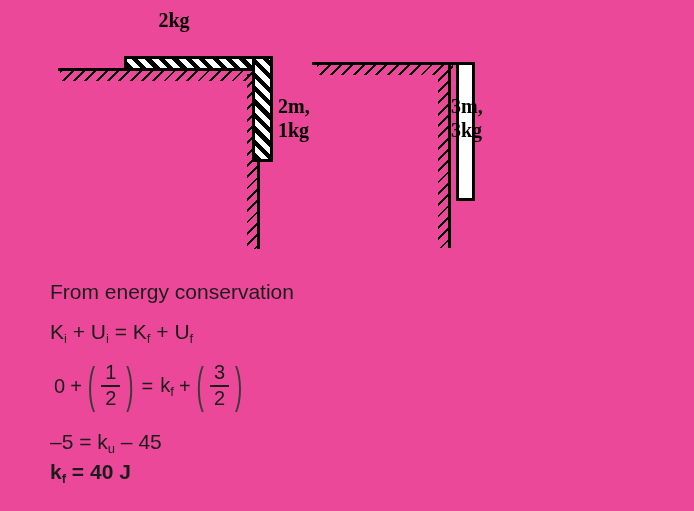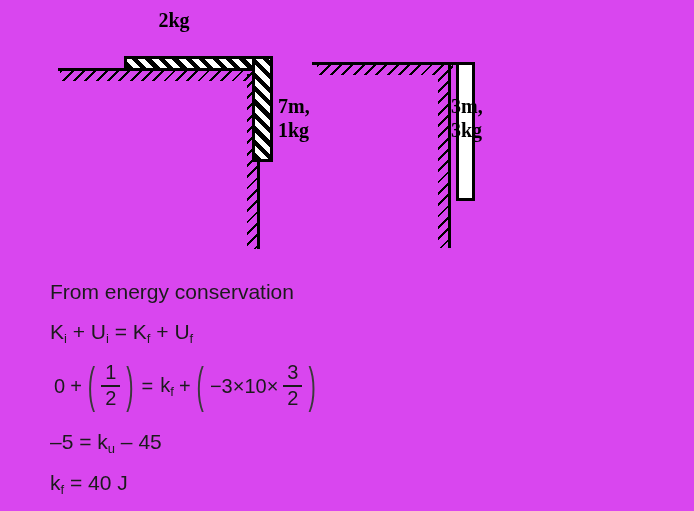--- a/index.html
+++ b/index.html
@@ -1,17 +1,17 @@
 <!DOCTYPE html>
 <html><head>
 <meta charset="utf-8">
 <style>
   html,body{margin:0;padding:0;background:#ffffff;}
   #canvas{
-    position:relative;width:694px;height:511px;background:#d946ef;overflow:hidden;
+    position:relative;width:694px;height:511px;background:#ec4899;overflow:hidden;
     font-family:"Liberation Sans",sans-serif;
   }
   *,*::before,*::after{box-sizing:border-box;}
 
   
   .abs{position:absolute;}
   .ink-line{background:#000000;}
   .tick-hatch{background:repeating-linear-gradient(135deg,#000000 0 2px,transparent 2px 8px);}
   .chain-hatch{
     border:3px solid #000000;
@@ -39,21 +39,21 @@
   #figR-wline  {left:448px;top:62px;width:3px;height:186px;}
   #figR-wticks {left:438px;top:68px;width:10px;height:180px;}
   #figR-rect   {left:456px;top:62px;width:19px;height:139px;}
   #figR-sideLabel{left:451px;top:94px;}
 
   
   .sol{color:#1b1b1b;white-space:pre;}
   #sol-l1{left:50px;top:280px;font-size:21px;}
   #sol-l2{left:50px;top:320px;font-size:21px;}
   #sol-l4{left:50px;top:430px;font-size:21px;text-align:right;}
-  #sol-l5{left:50px;top:471px;font-size:21px;}
+  #sol-l5{left:50px;top:460px;font-size:21px;font-weight:bold;}
   .sub{font-size:13px;vertical-align:-4px;}
 
   #sol-eq{
     left:54px;top:357px;height:58px;
     display:flex;align-items:center;gap:5px;font-size:20px;color:#1b1b1b;
   }
   .bigp{
     display:inline-block;transform:scaleY(2.3);transform-origin:center;
     font-size:22px;font-weight:400;color:#3a3a3a;padding:0 1px;
   }
@@ -73,21 +73,21 @@
 
   <div class="abs ink-line" id="figL-sline"></div>
   <div class="abs tick-hatch" id="figL-sticks"></div>
   <div class="abs ink-line" id="figL-wline"></div>
   <div class="abs tick-hatch" id="figL-wticks"></div>
 
   <div class="abs chain-hatch" id="figL-hbar"></div>
   <div class="abs chain-hatch" id="figL-vbar"></div>
 
   <div class="abs serif-label" id="figL-sideLabel">
-    <div>7m,</div>
+    <div>2m,</div>
     <div>1kg</div>
   </div>
 
   <div class="abs ink-line" id="figR-sline"></div>
   <div class="abs tick-hatch" id="figR-sticks"></div>
   <div class="abs ink-line" id="figR-wline"></div>
   <div class="abs tick-hatch" id="figR-wticks"></div>
   <div class="abs chain-outline" id="figR-rect"></div>
 
   <div class="abs serif-label" id="figR-sideLabel">
@@ -105,21 +105,20 @@
     <span class="bigp">(</span>
     <span class="frac">
       <span class="num">1</span>
       <span class="den">2</span>
     </span>
     <span class="bigp">)</span>
     <span class="eqs">=</span>
     <span><span>k</span><span class="sub">f</span></span>
     <span>+</span>
     <span class="bigp">(</span>
-    <span>−3×10×</span>
     <span class="frac">
       <span class="num">3</span>
       <span class="den">2</span>
     </span>
     <span class="bigp">)</span>
   </div>
 
   <div class="abs sol" id="sol-l4"><span>–5 = k</span><span class="sub">u</span><span> – 45</span></div>
 
   <div class="abs sol" id="sol-l5"><span>k</span><span class="sub">f</span><span> = 40 J</span></div>

